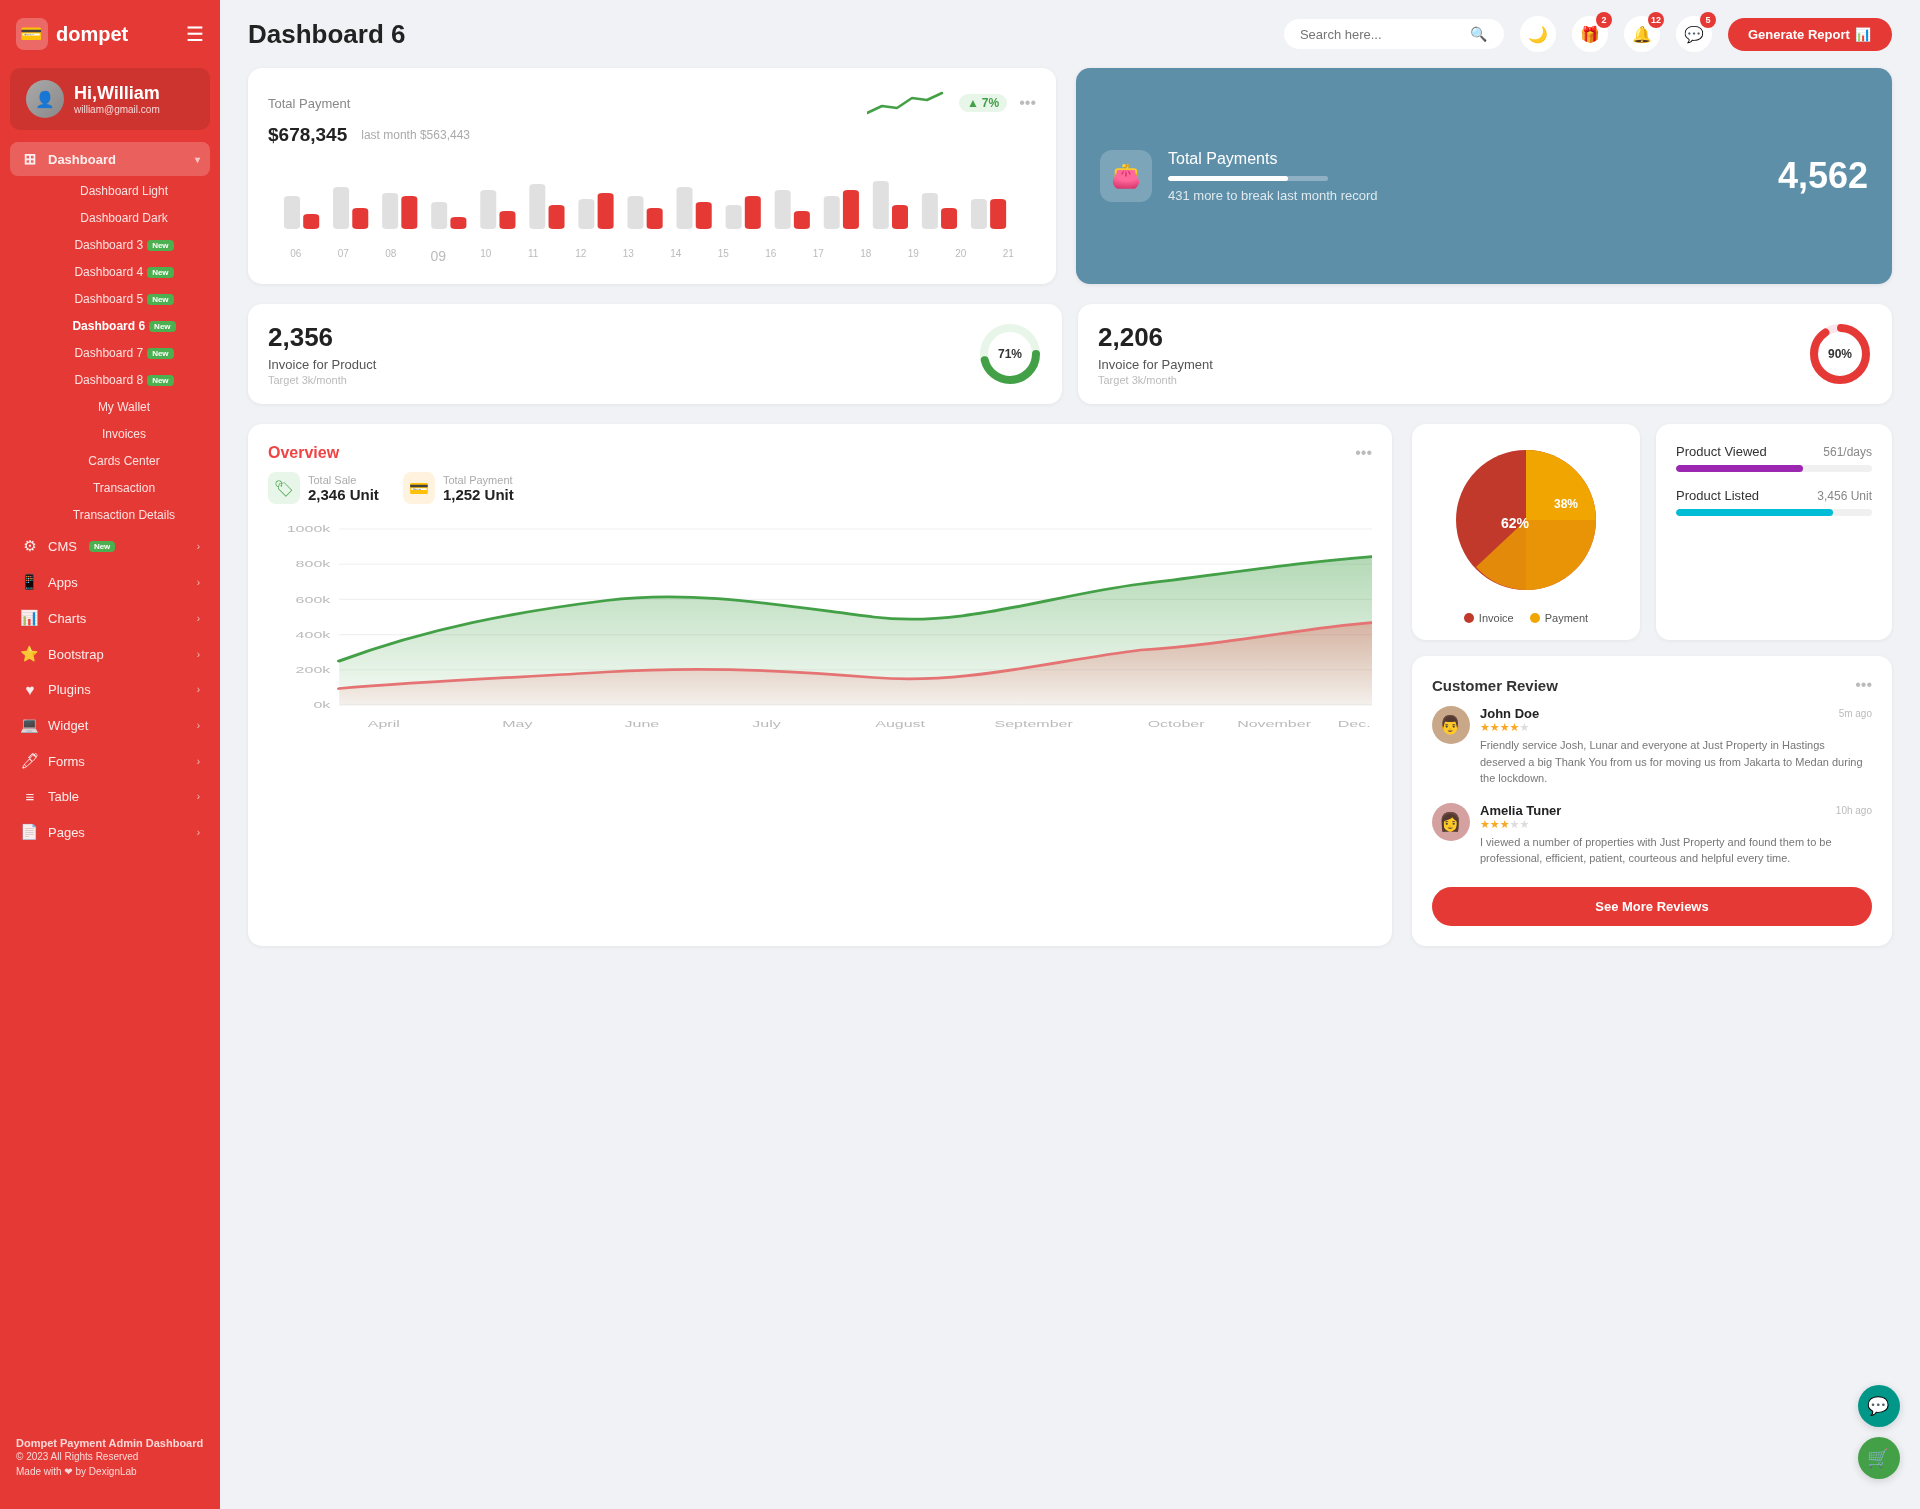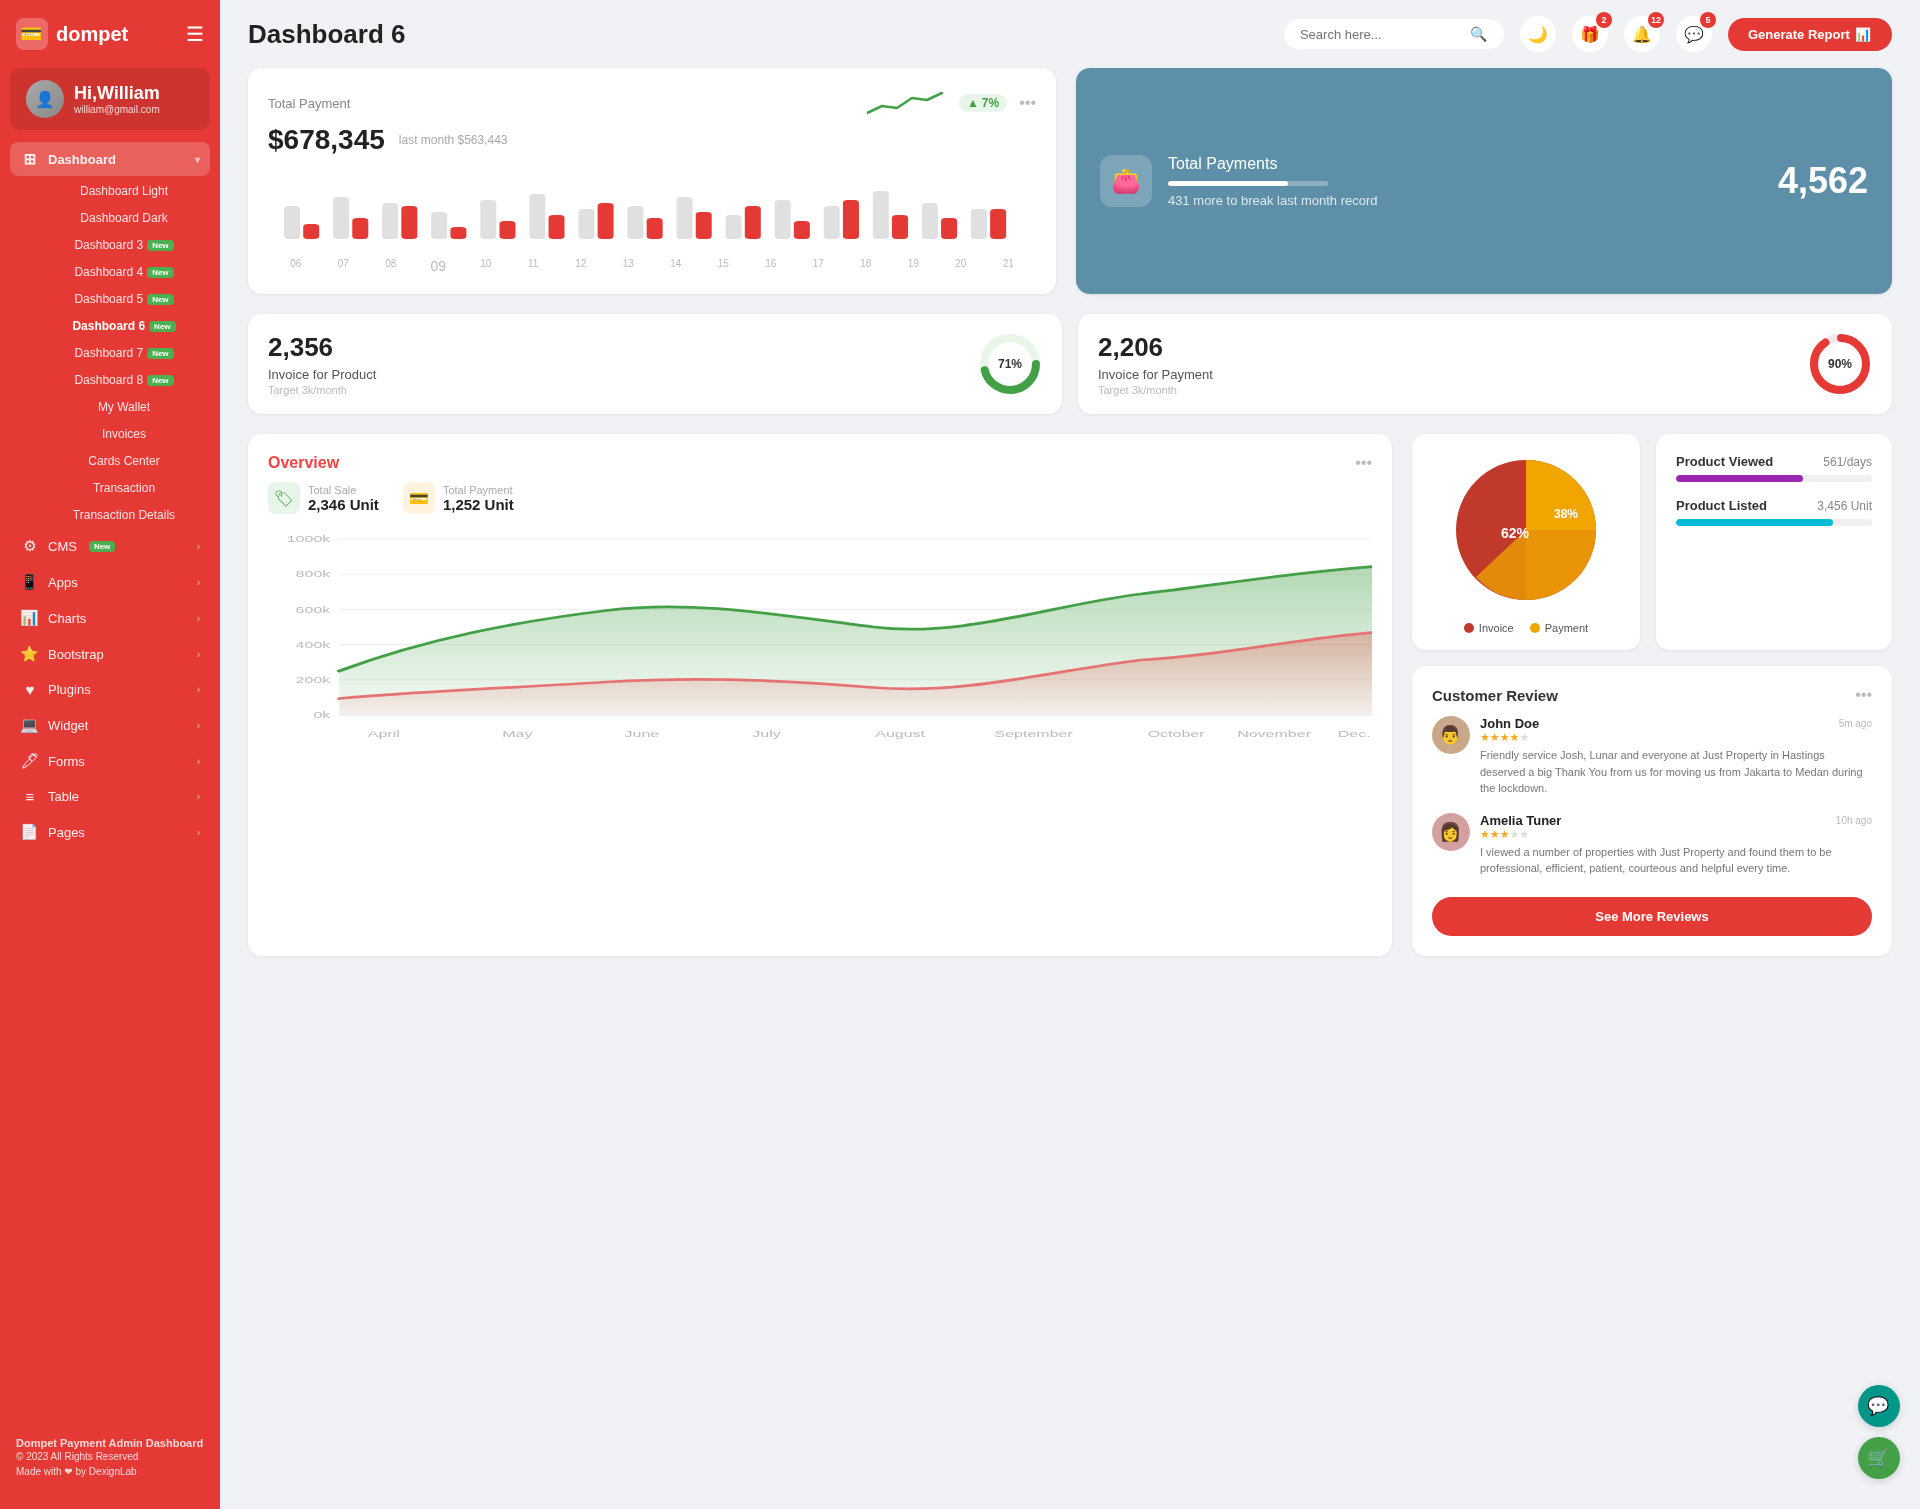--- a/index.html
+++ b/index.html
@@ -191,21 +191,21 @@
     .total-payment-card {
       flex: 1;
     }
     .card-header-row {
       display: flex; align-items: center; justify-content: space-between;
       margin-bottom: 6px;
     }
     .card-title { font-size: 13px; color: #888; font-weight: 500; }
     .card-dots { color: #bbb; font-size: 16px; cursor: pointer; }
     .amount-row { display: flex; align-items: center; gap: 14px; margin-bottom: 4px; }
-    .amount-big { font-size: 28px; font-weight: 700; color: #222; }
+    .amount-big { font-size: 19px; font-weight: 700; color: #222; }
     .amount-last { font-size: 12px; color: #aaa; }
     .trend-badge {
       display: flex; align-items: center; gap: 3px;
       background: #e8f5e9;
       color: #43a047;
       font-size: 12px;
       font-weight: 600;
       padding: 2px 8px;
       border-radius: 12px;
     }
@@ -308,21 +308,21 @@
 
     
     .product-stats-card {
       flex: 1;
     }
     .product-stat { margin-bottom: 16px; }
     .product-stat-row {
       display: flex; justify-content: space-between; align-items: center;
       margin-bottom: 6px;
     }
-    .product-stat-label { font-size: 13px; color: #333; font-weight: 700; }
+    .product-stat-label { font-size: 13px; color: #333; font-weight: 400; }
     .product-stat-val { font-size: 12px; color: #888; }
     .progress-bar {
       height: 7px; border-radius: 4px; overflow: hidden;
       background: #f0f0f0;
     }
     .progress-fill { height: 100%; border-radius: 4px; }
 
     
     .review-card {
       flex: 1;

